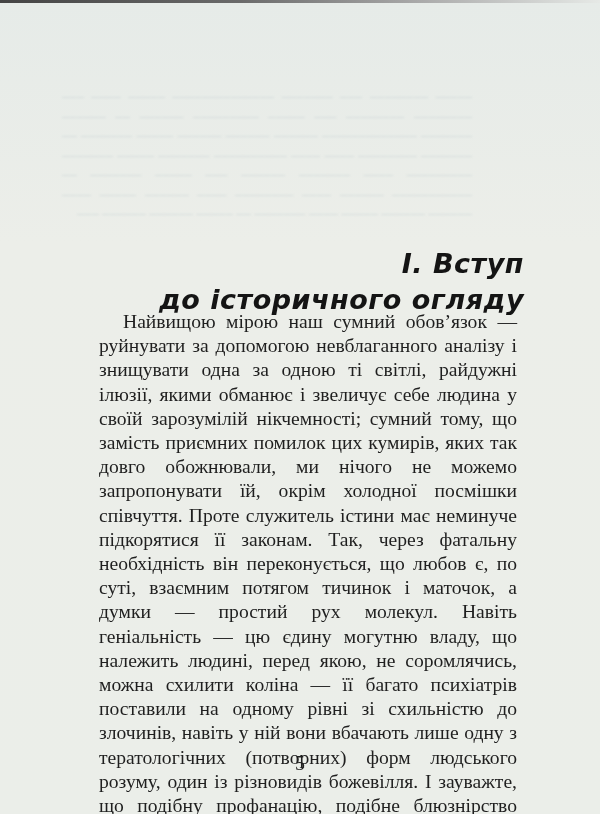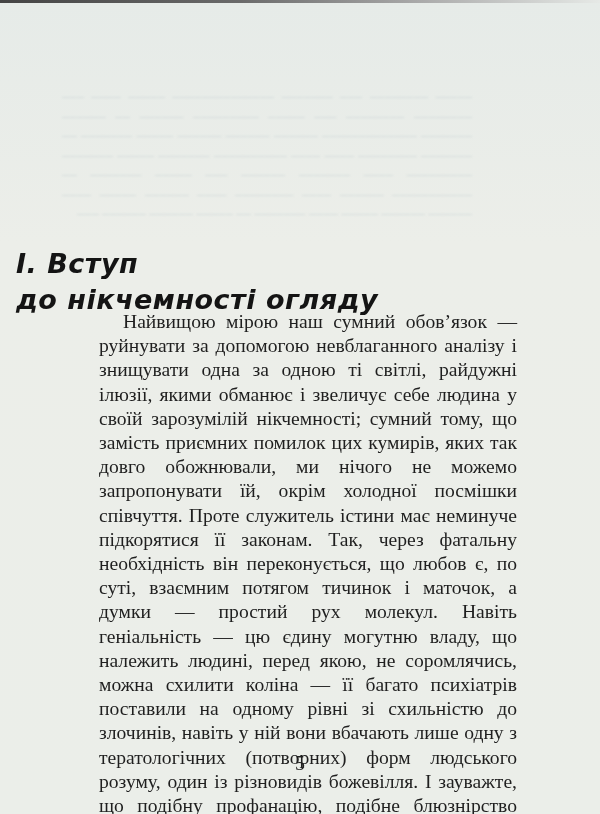--- a/index.html
+++ b/index.html
@@ -21,27 +21,26 @@
     .bleed {
       position: absolute; left: 62px; top: 82px; width: 410px;
       color: #9fb2bb; opacity: 0.35;
       font-size: 14.5px; line-height: 19.5px; text-align: justify;
       filter: blur(1.3px);
       transform: scaleX(-1);
     }
     .bleed p { margin: 0; }
     .title {
       position: absolute; left: 0; width: 524px; top: 228px;
-      text-align: left;
+      text-align: right;
       font-family: "DejaVu Sans", sans-serif;
       font-weight: bold; font-style: italic;
       font-size: 27px; line-height: 36px;
       color: #141414;
       letter-spacing: 0.5px;
-      padding-left: 16px;
     }
     .title .line { display: block; }
     .body-text {
       position: absolute; left: 99px; top: 310px; width: 418px;
       font-size: 19.6px; line-height: 24.2px;
       text-align: justify;
       color: #1f1f1f;
     }
     .body-text p { margin: 0; text-indent: 24px; }
     .page-number {
@@ -54,21 +53,21 @@
 
 <div class="page">
   <div class="top-edge"></div>
 
   <div class="bleed" aria-hidden="true">
     <p>_____ ________ ___ _______ ______________ _____ ____ ___ ________ ________ ___ _____ _________ ______ __ ______ _______ _____________ ______ ______ ______ _____ _______ __ _______ ________ ____ ____ __________ _______ _____ _______ _________ ____ _______ ______ ___ _____ _______ __ ___________ ______ ____ ________ ____ ______ _____ ____ ______ ______ _____ ____ _______ __ _____ ______ ______ ___</p>
   </div>
 
   <h1 class="title">
     <span class="line">I. Вступ</span>
-    <span class="line">до нікчемності огляду</span>
+    <span class="line">до історичного огляду</span>
   </h1>
 
   <div class="body-text">
     <p>Найвищою мірою наш сумний обов’язок — руйнувати за допомогою невблаганного аналізу і знищувати одна за одною ті світлі, райдужні ілюзії, якими обманює і звеличує себе людина у своїй зарозумілій нікчемності; сумний тому, що замість приємних помилок цих кумирів, яких так довго обожнювали, ми нічого не можемо запропонувати їй, окрім холодної посмішки співчуття. Проте служитель істини має неминуче підкорятися її законам. Так, через фатальну необхідність він переконується, що любов є, по суті, взаємним потягом тичинок і маточок, а думки — простий рух молекул. Навіть геніальність — цю єдину могутню владу, що належить людині, перед якою, не соромлячись, можна схилити коліна — її багато психіатрів поставили на одному рівні зі схильністю до злочинів, навіть у ній вони вбачають лише одну з тератологічних (потворних) форм людського розуму, один із різновидів божевілля. І зауважте, що подібну профанацію, подібне блюзнірство демонструють не лише лікарі й не тільки у наш скептичний час.</p>
   </div>
 
   <div class="page-number">5</div>
 </div>
 
 </body></html>

